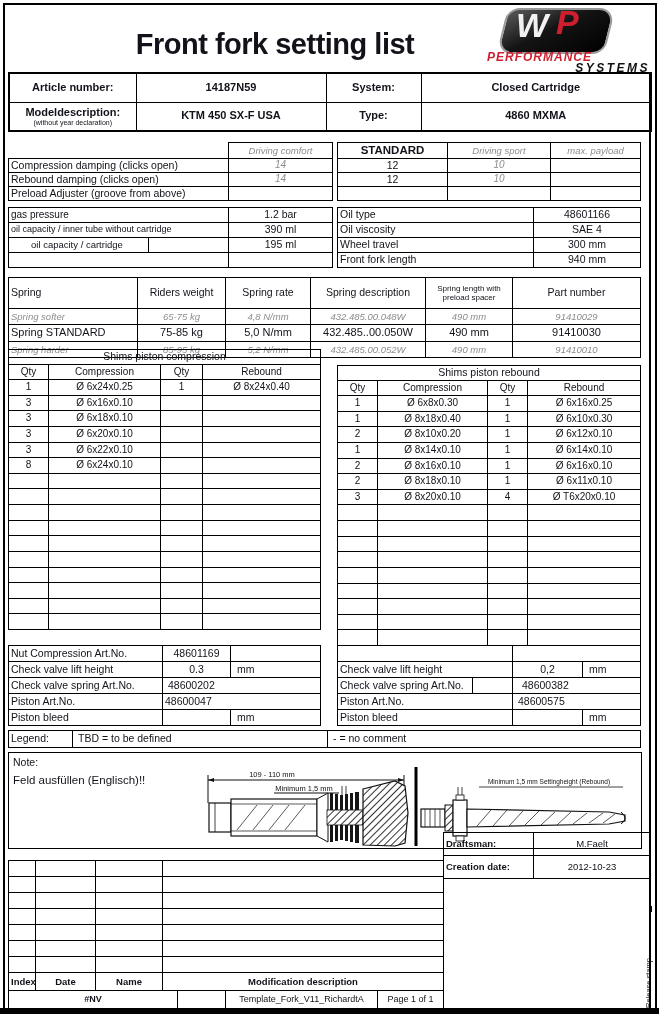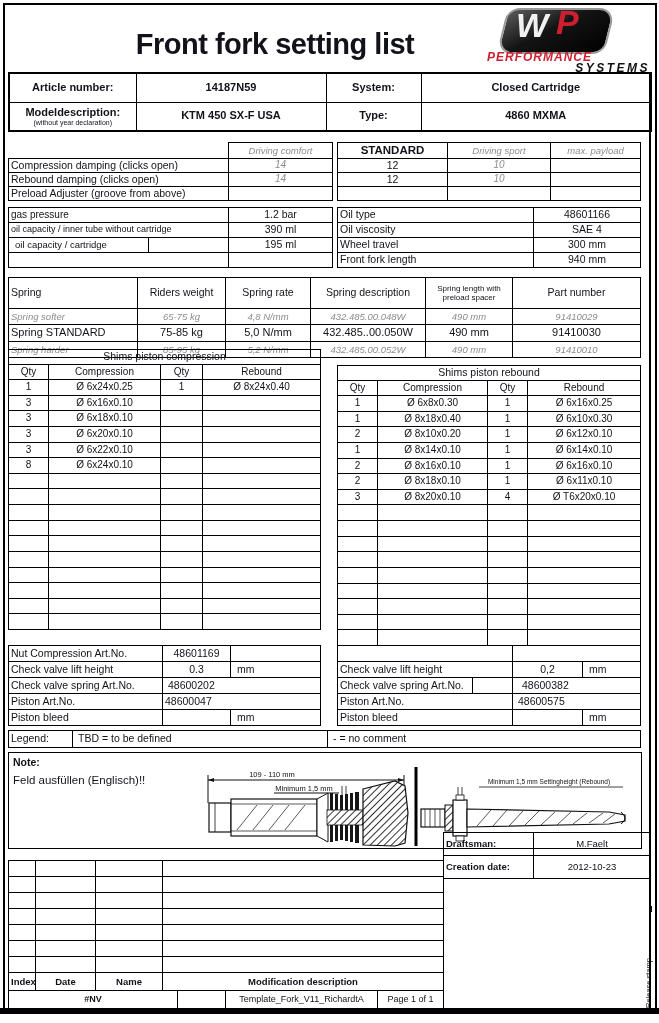--- a/index.html
+++ b/index.html
@@ -58,21 +58,21 @@
   .shims tbody tr,.shimsR tbody tr{height:15.625px;}
 
   .sft{width:312px;}
   .sftR{width:303px;}
   .sft tr,.sftR tr{height:16px;}
 
   .leg{left:8px;top:730px;width:632px;}
   .leg tr{height:17px;}
 
   .notebox{position:absolute;left:8px;top:752px;width:632px;height:95px;border:1px solid #000;}
-  .notelabel{position:absolute;left:4px;top:3px;font-size:10.5px;font-weight:bold;}
+  .notelabel{position:absolute;left:4px;top:3px;font-size:10.5px;}
   .notetext{position:absolute;left:4px;top:21px;font-size:11.5px;}
 
   .gbl{left:8px;top:860px;width:435px;}
   .gbl .blank tr{height:16px;}
   .gbl .hdr tr{height:18px;padding-left:8px;}
   .gbl .hdr td{font-weight:bold;font-size:9.5px;text-align:center;}
   .nvr{left:8px;top:990px;width:435px;}
   .nvr tr{height:18px;}
   .nvr td{font-size:9px;text-align:center;}
   .dft{left:443px;top:832px;width:207px;}
@@ -193,21 +193,21 @@
     <tbody>
         <tr>
           <td colspan="2">gas pressure</td>
         <td class="c s10">1.2 bar</td>
         </tr>
     <tr>
           <td colspan="2" class="s9">oil capacity / inner tube without cartridge</td>
         <td class="c s10">390 ml</td>
         </tr>
     <tr>
-          <td class="s95" style="padding-left:6px">oil capacity / cartridge</td>
+          <td class="s95" style="padding-left:22px">oil capacity / cartridge</td>
         <td></td>
         <td class="c s10">195 ml</td>
         </tr>
     <tr>
           <td colspan="2"></td>
         <td class="c"></td>
         </tr>
   </tbody>
     </table>
 

